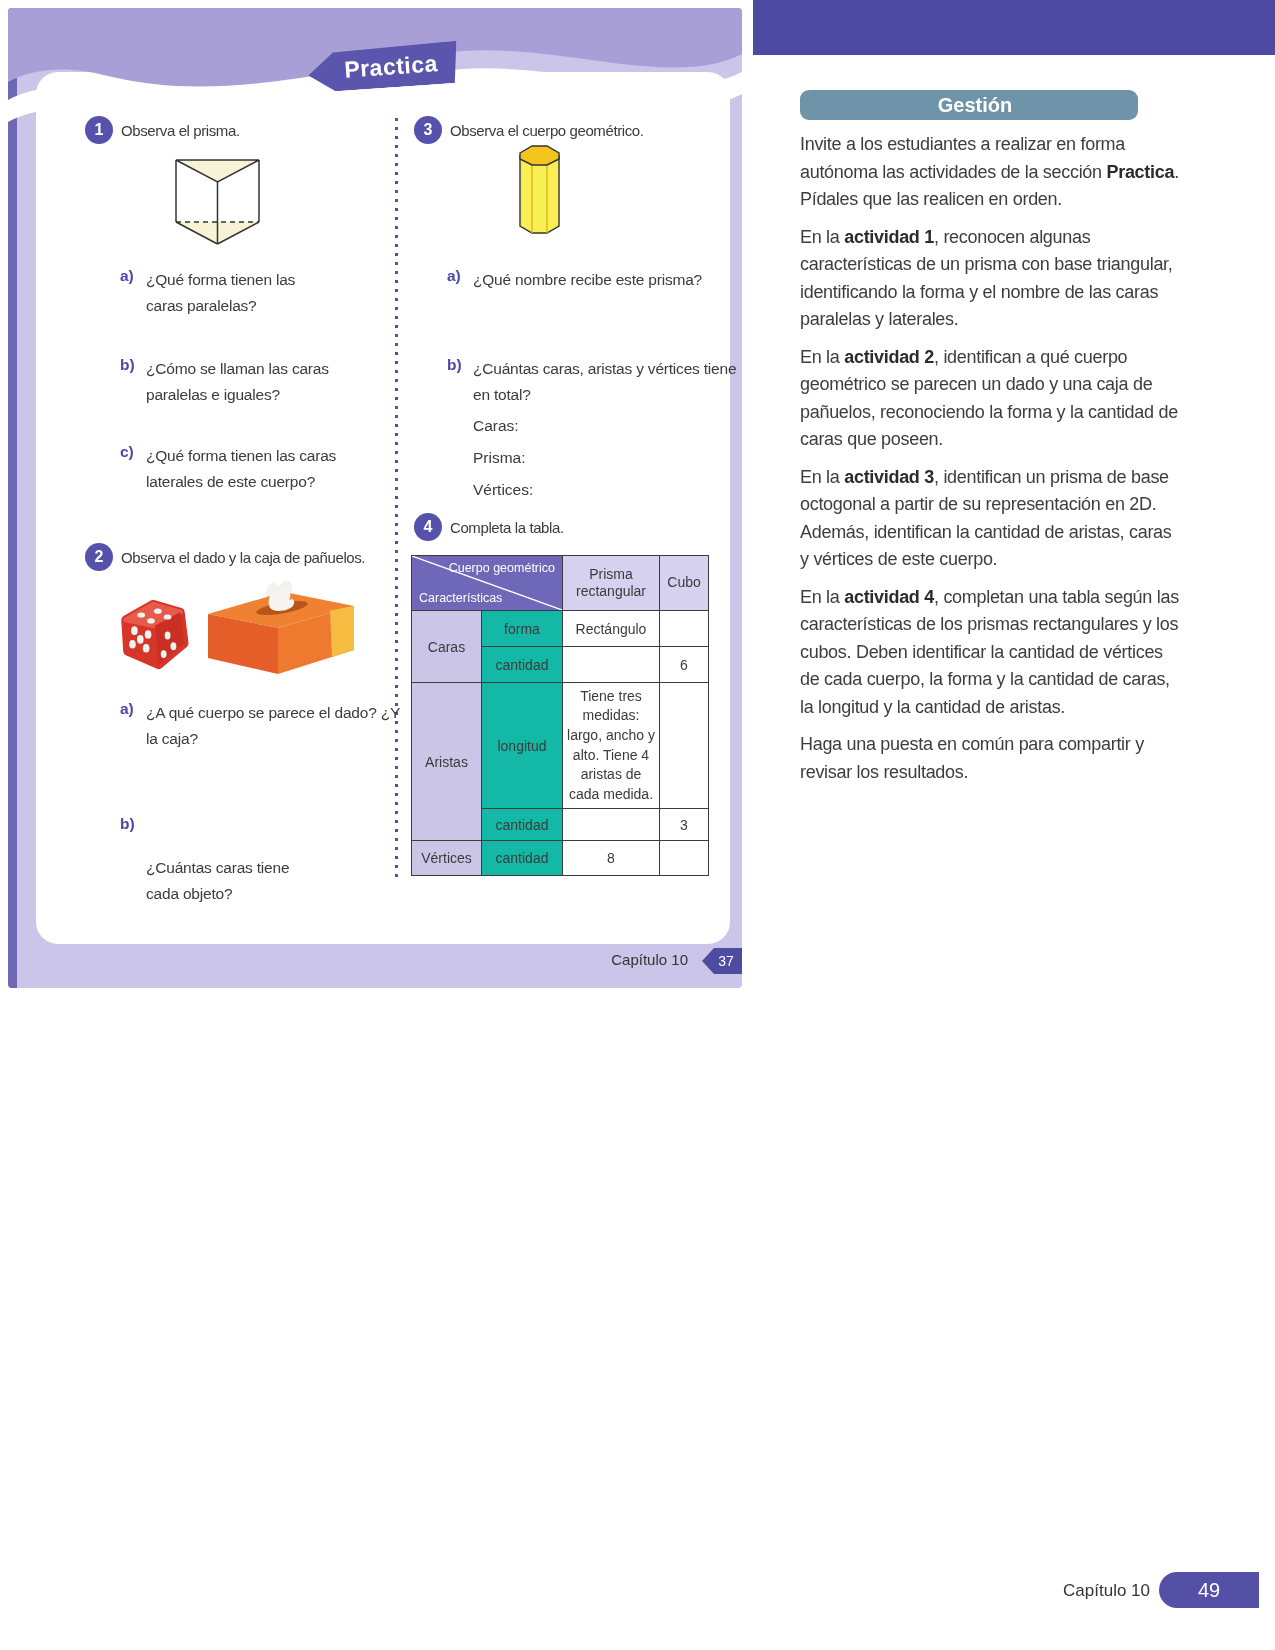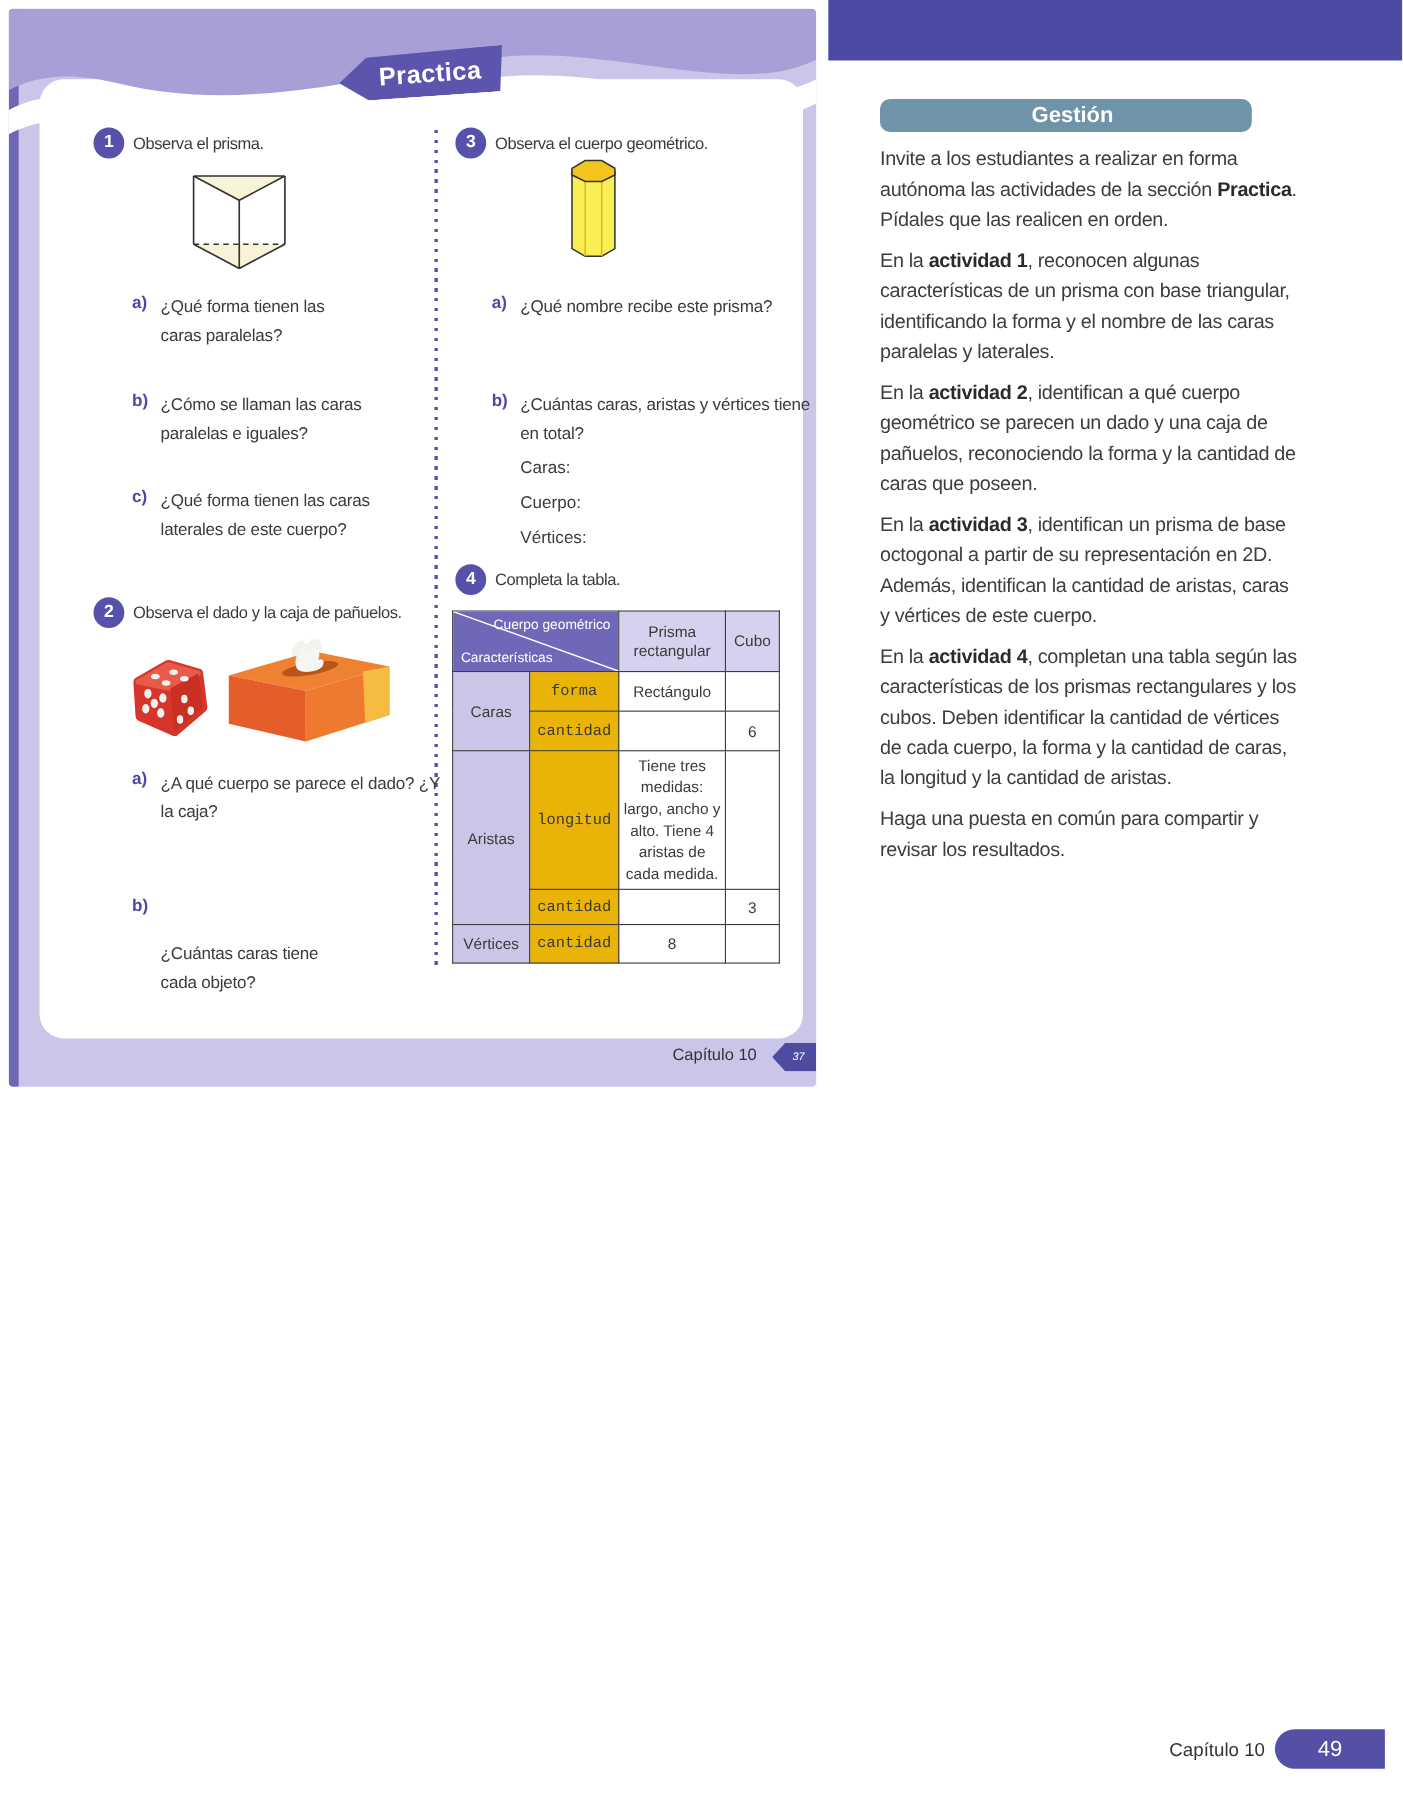--- a/index.html
+++ b/index.html
@@ -30,34 +30,34 @@
   .atitle { position:absolute; font-size:15px; letter-spacing:-0.4px; white-space:nowrap; color:#3b3b3b; }
   .qlabel { position:absolute; font-size:15.5px; font-weight:bold; color:#4b48a6; }
   .qtext  { position:absolute; font-size:15.5px; letter-spacing:-0.2px; line-height:26px; color:#3b3b3b; }
   .ansline { position:absolute; font-size:15.5px; color:#3b3b3b; }
 
   
   .pf-ch { position:absolute; left:420px; top:943px; width:260px; text-align:right;
            font-size:15px; color:#333; }
   .pf-badge { position:absolute; left:694px; top:940px; width:40px; height:26px; background:#4f4ba1;
               clip-path:polygon(12px 0, 100% 0, 100% 100%, 12px 100%, 0 50%);
-              color:#fff; font-size:10px; display:flex; align-items:center; justify-content:center;
-              padding-left:8px;font-style:italic; }
+              color:#fff; font-size:14px; display:flex; align-items:center; justify-content:center;
+              padding-left:8px; }
 
   
   .gtable { position:absolute; left:403px; top:547px; border-collapse:collapse; table-layout:fixed; }
   .gtable td { border:1.6px solid #3b3b3b; text-align:center; vertical-align:middle;
                font-size:14px; color:#3b3b3b; padding:2px; }
   .gtable .diag { background:#6f67b8; position:relative; padding:0; }
   .diag-top { position:absolute; top:5px; right:7px; color:#fff; font-size:12.5px; }
   .diag-bottom { position:absolute; bottom:5px; left:7px; color:#fff; font-size:12.5px; }
   .diag svg { position:absolute; left:0; top:0; width:100%; height:100%; }
   .colhead { background:#d6d1ee; line-height:1.25; }
   .groupcell { background:#cbc5e8; }
-  .subcell { background:#eab308; font-size:13.5px;font-family:Liberation Mono, monospace; }
+  .subcell { background:#14b8a6; font-size:13.5px; }
   .longcell { font-size:12.5px; line-height:1.4; padding:4px 3px; }
 
   
   .topband { position:absolute; left:753px; top:0; width:522px; height:55px; background:#4c4aa3; }
   .gestion-bar { position:absolute; left:800px; top:90px; width:338px; height:30px;
                  background:#6f93a9; border-radius:9px; color:#fff; font-weight:bold; font-size:20px;
                  display:flex; align-items:center; justify-content:center;padding-left:12px; }
   .tparas { position:absolute; left:800px; top:131px; width:380px; }
   .tparas p { font-size:18px; letter-spacing:-0.3px; line-height:27.5px; color:#3d3d3d;
               margin-bottom:10px; }
@@ -159,21 +159,21 @@
         <polygon points="12,13 24,6 39,6 51,13 51,19 39,25 24,25 12,19" fill="#f3c51c" stroke="#333" stroke-width="1.4"></polygon>
       </svg>
 
       <div class="qlabel" style="left:439px; top:259px;">a)</div>
       <div class="qtext" style="left:465px; top:259px; width:250px; white-space:nowrap;">¿Qué nombre recibe este prisma?</div>
 
       <div class="qlabel" style="left:439px; top:348px;">b)</div>
       <div class="qtext" style="left:465px; top:348px; width:272px;">¿Cuántas caras, aristas y vértices tiene en total?</div>
 
       <div class="ansline" style="left:465px; top:409px;">Caras:</div>
-      <div class="ansline" style="left:465px; top:441px;">Cuerpo:</div>
+      <div class="ansline" style="left:465px; top:441px;">Prisma:</div>
       <div class="ansline" style="left:465px; top:473px;">Vértices:</div>
 
       <div class="abadge" style="left:406px; top:505px;">4</div>
       <div class="atitle" style="left:442px; top:511px;">Completa la tabla.</div>
 
       <table class="gtable">
         <colgroup>
             <col style="width:70px">
             <col style="width:81px">
             <col style="width:97px">

